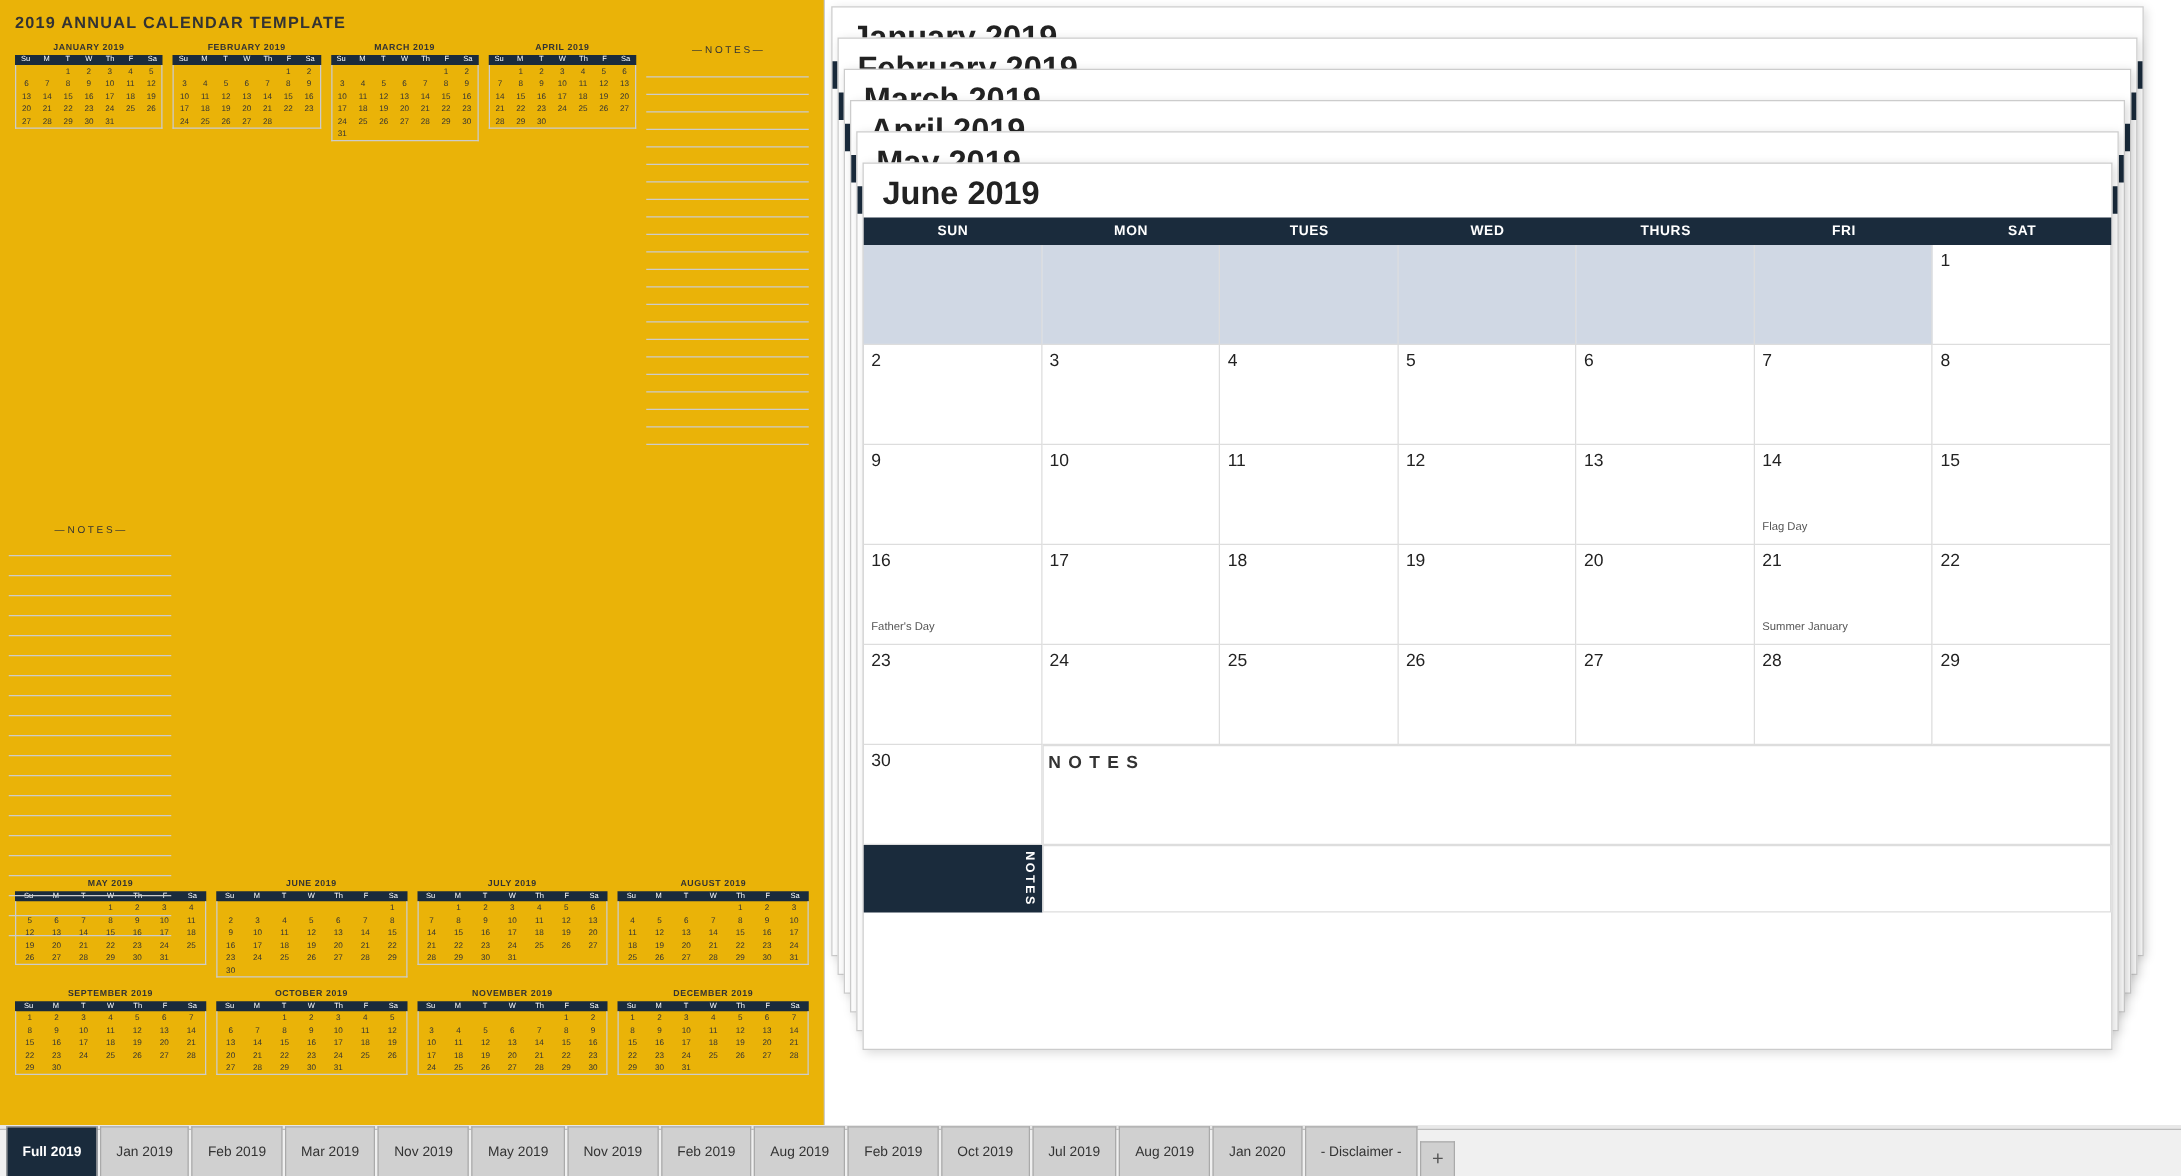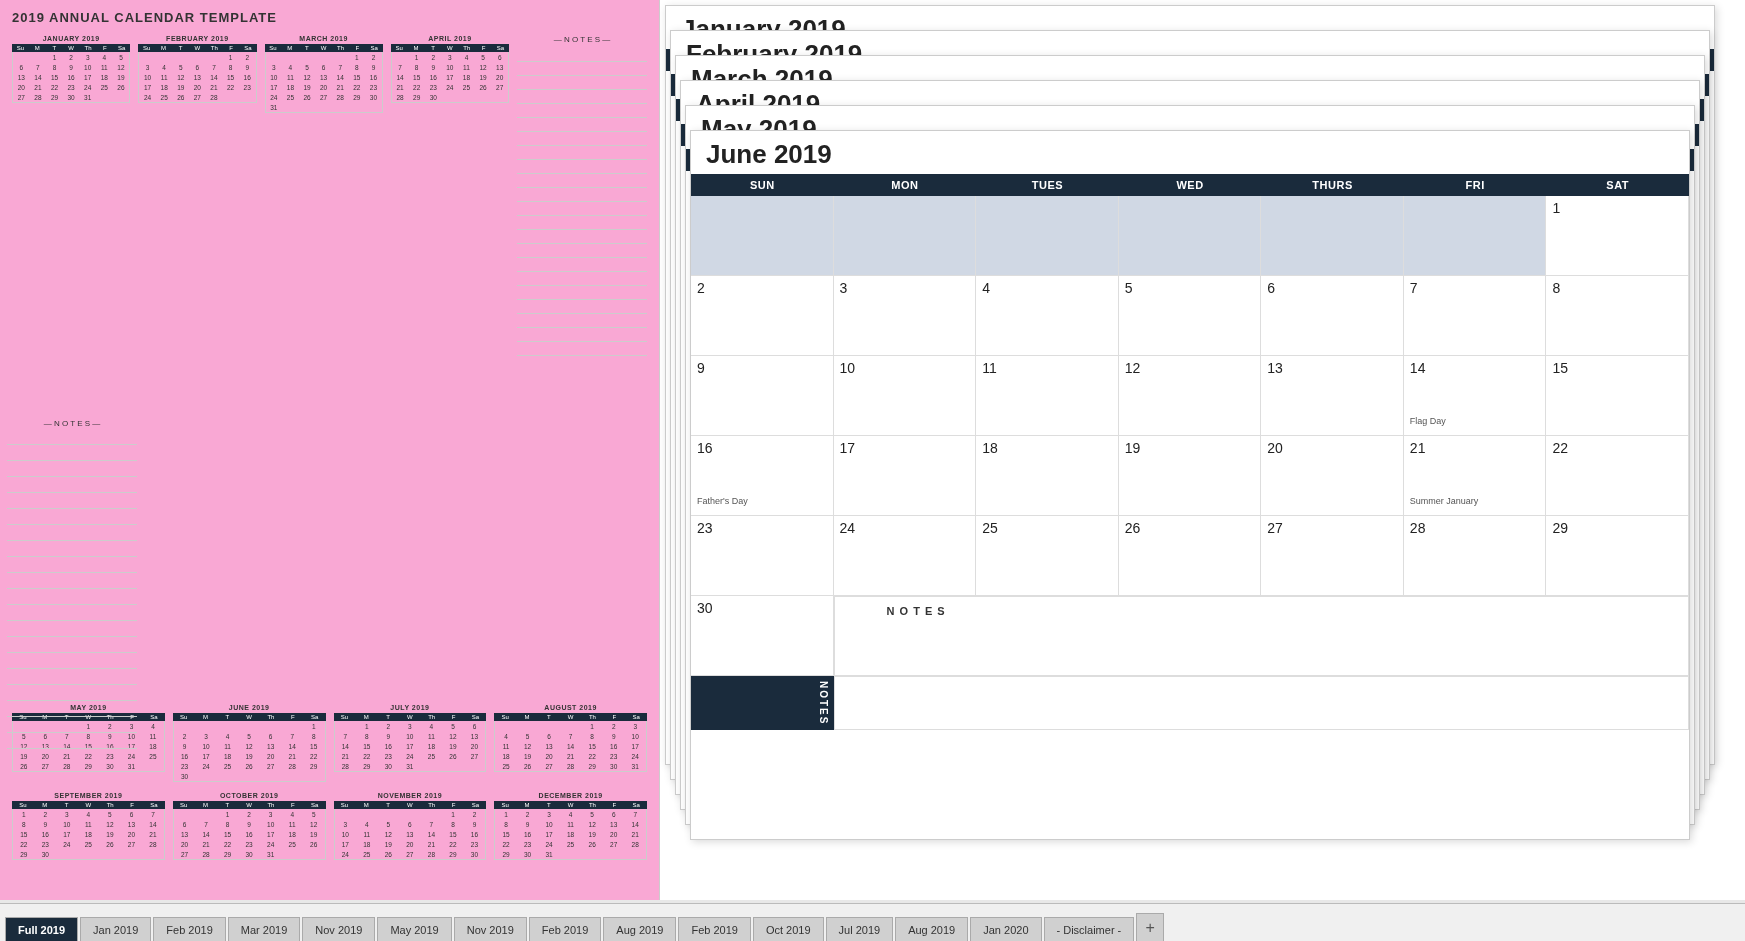--- a/index.html
+++ b/index.html
@@ -21,21 +21,21 @@
       background: #fff;
       overflow: hidden;
     }
 
     
     .left-panel {
       position: absolute;
       top: 0; left: 0;
       width: 660px;
       height: 900px;
-      background: #f9a8d4;
+      background: #eab308;
       border-right: 1px solid #ccc;
       padding: 10px 12px;
     }
 
     .annual-title {
       font-size: 13px;
       font-weight: bold;
       color: #333;
       margin-bottom: 10px;
       letter-spacing: 1px;
@@ -251,21 +251,21 @@
       height: 38px;
       background: #f0f0f0;
       border-top: 1px solid #bbb;
       display: flex;
       align-items: flex-end;
       padding: 0 5px;
       gap: 0;
     }
 
     .tab-item {
-      height: 24px;
+      height: 40px;
       padding: 2px 12px;
       background: #d0d0d0;
       border: 1px solid #aaa;
       border-bottom: none;
       font-size: 11px;
       display: flex;
       align-items: center;
       cursor: pointer;
       color: #333;
       white-space: nowrap;
@@ -1136,21 +1136,21 @@
             </div>
             <div class="cal-cell">
               <span class="day-num">28</span>
             </div>
             <div class="cal-cell">
               <span class="day-num">29</span>
             </div>
             <div class="cal-cell">
               <span class="day-num">30</span>
             </div>
-            <div style="grid-column: 2 / 8; border: 1px solid rgb(221, 221, 221); min-height: 70px; padding: 4px;"><span style="font-size: 11px; font-weight: bold; color: rgb(51, 51, 51); letter-spacing: 1px; margin-left: 48px;">N O T E S</span></div>
+            <div style="grid-column: 2 / 8; border: 1px solid rgb(221, 221, 221); min-height: 70px; padding: 4px;"><span style="font-size: 14px; font-weight: bold; color: rgb(51, 51, 51); letter-spacing: 1px;">N O T E S</span></div>
           </div>
 
         <div class="cal-notes-row">
           <div style="background:#1a2b3c;color:#fff;font-size:10px;font-weight:bold;padding:5px;writing-mode:vertical-rl;text-align:center;letter-spacing:2px;">NOTES</div>
           <div style="min-height:50px;border:1px solid #ddd;background:#fff;"></div>
         </div>
       </div>
     </div>
   </div>
 </div>

